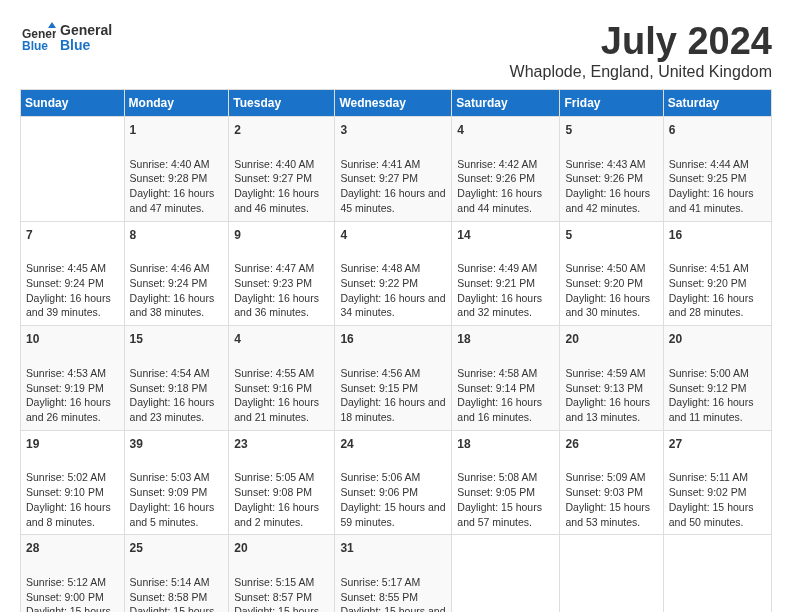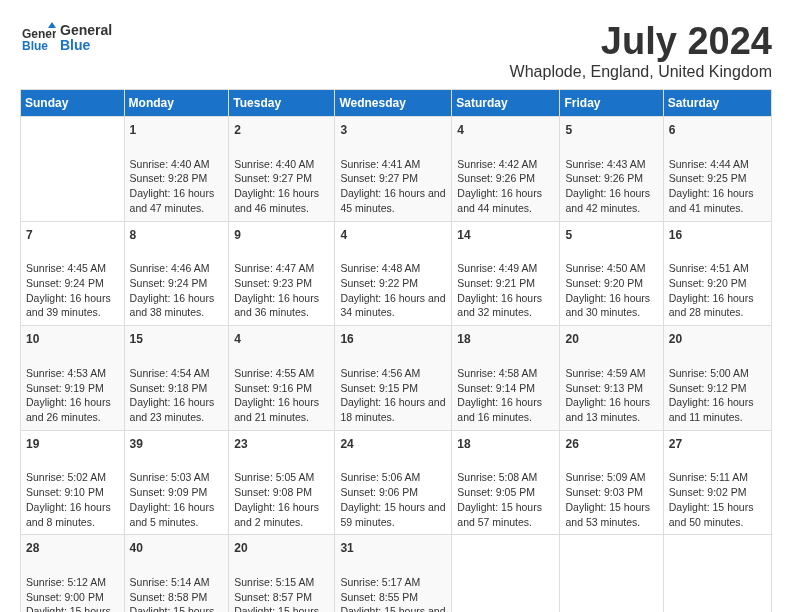--- a/index.html
+++ b/index.html
@@ -242,21 +242,21 @@
           <span class="day-number">27</span>
           <div class="day-info">Sunrise: 5:11 AM<br>Sunset: 9:02 PM<br>Daylight: 15 hours and 50 minutes.</div>
         </td>
       </tr>
       <tr>
         <td>
           <span class="day-number">28</span>
           <div class="day-info">Sunrise: 5:12 AM<br>Sunset: 9:00 PM<br>Daylight: 15 hours and 47 minutes.</div>
         </td>
         <td>
-          <span class="day-number">40</span>
+          <span class="day-number">25</span>
           <div class="day-info">Sunrise: 5:14 AM<br>Sunset: 8:58 PM<br>Daylight: 15 hours and 44 minutes.</div>
         </td>
         <td>
           <span class="day-number">20</span>
           <div class="day-info">Sunrise: 5:15 AM<br>Sunset: 8:57 PM<br>Daylight: 15 hours and 41 minutes.</div>
         </td>
         <td>
           <span class="day-number">31</span>
           <div class="day-info">Sunrise: 5:17 AM<br>Sunset: 8:55 PM<br>Daylight: 15 hours and 38 minutes.</div>
         </td>

